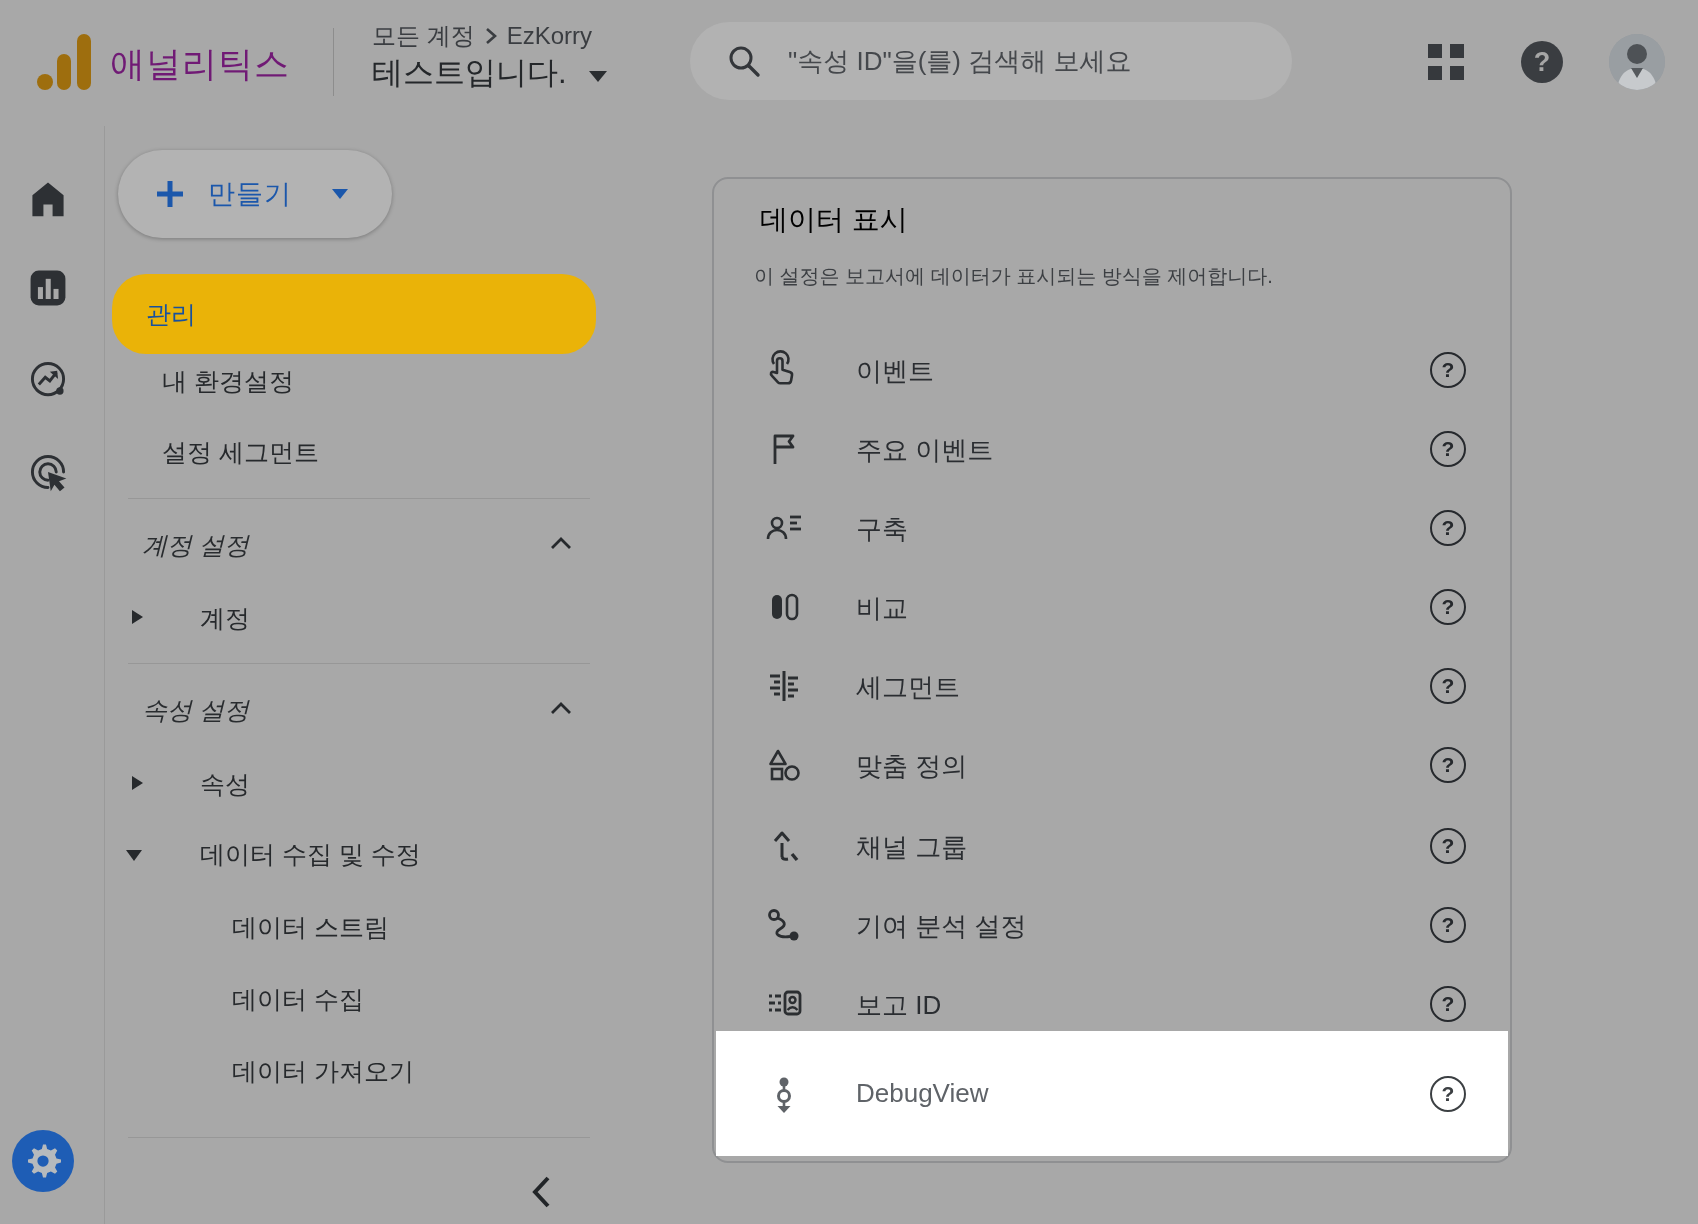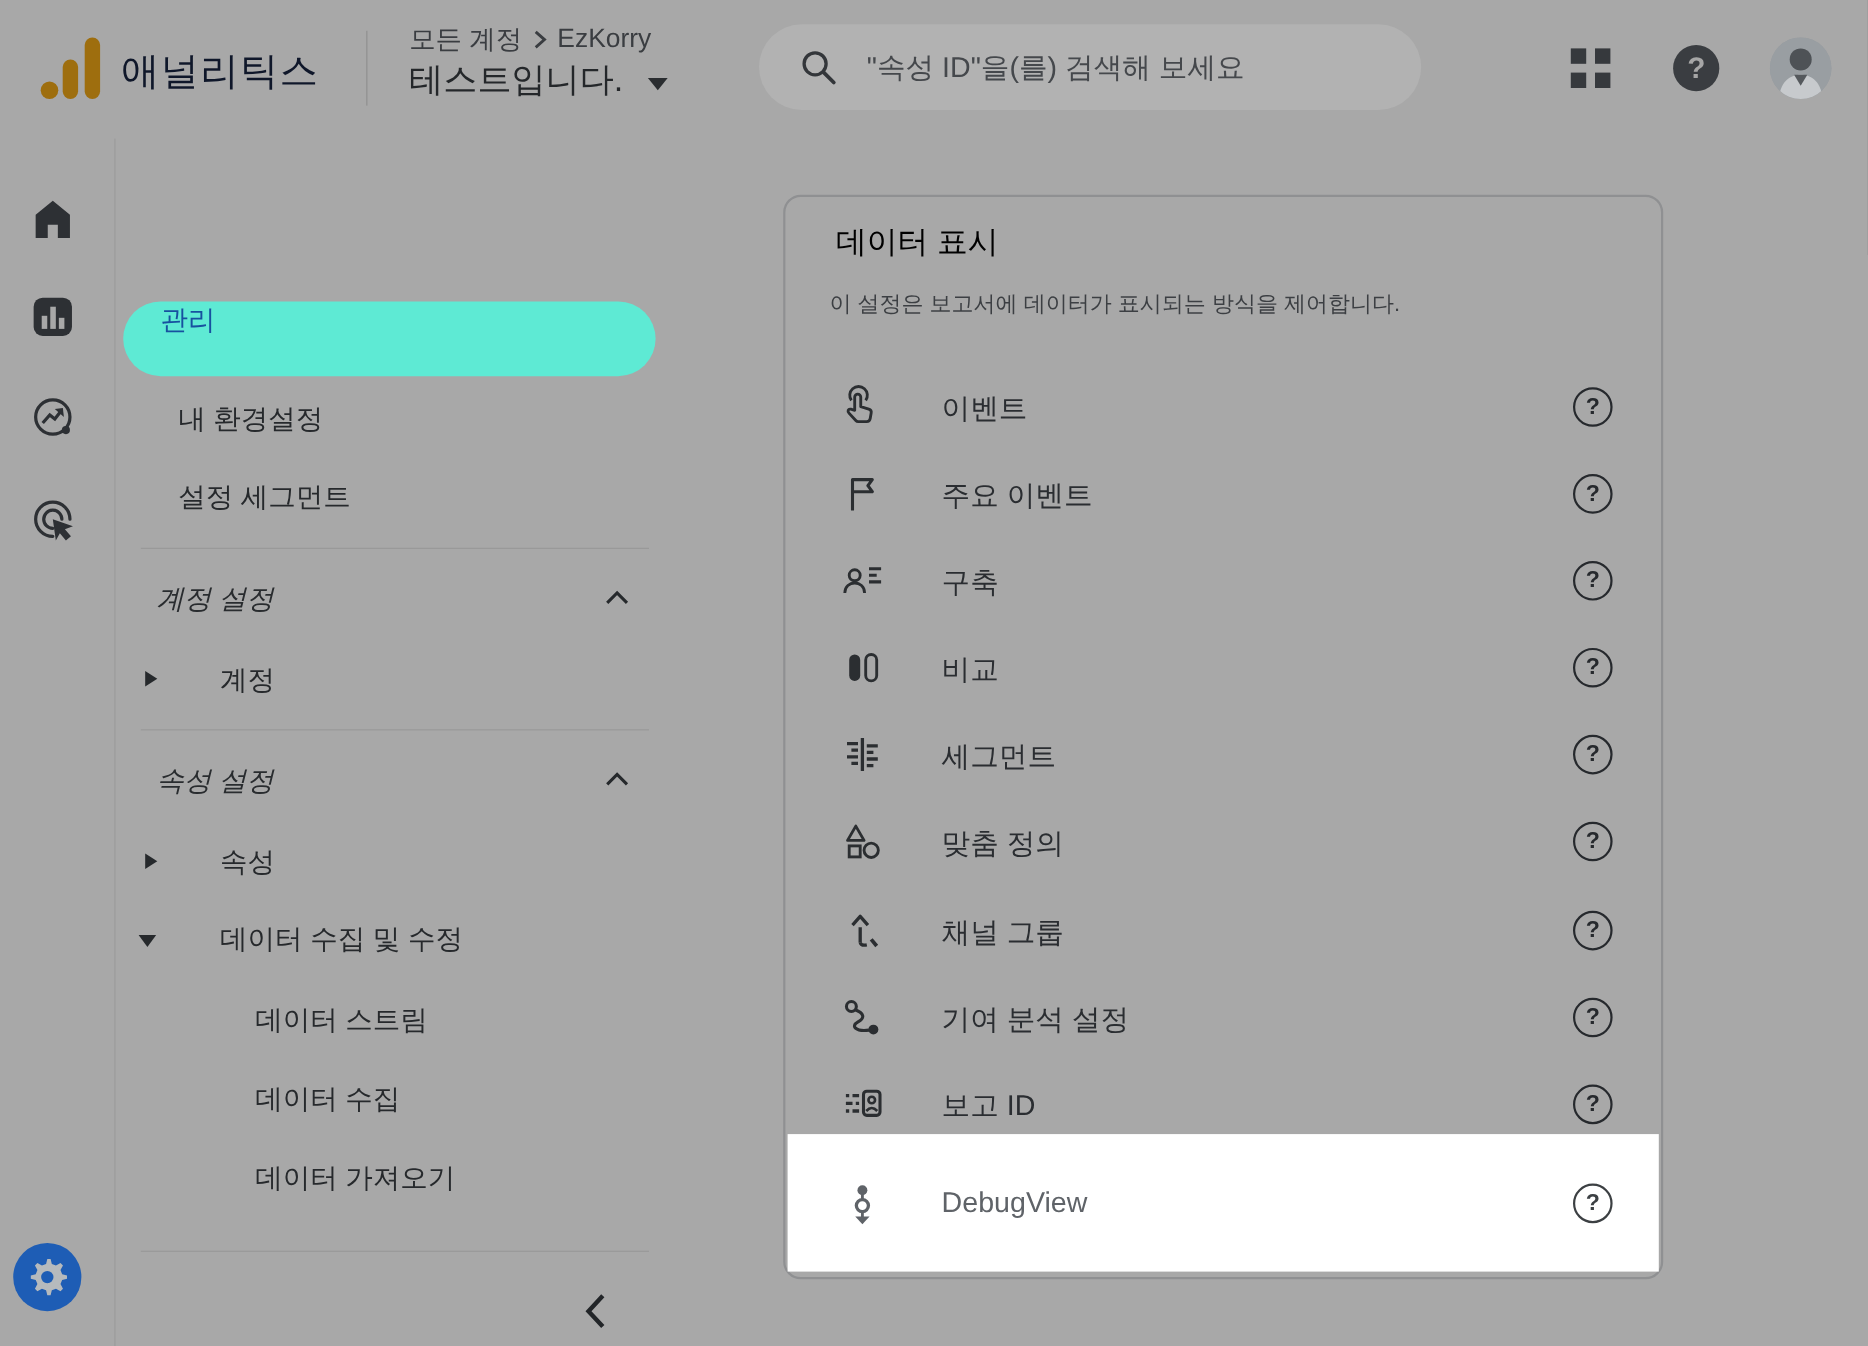--- a/index.html
+++ b/index.html
@@ -5,21 +5,21 @@
   html,body{margin:0;padding:0;background:#8f8f8f;}
   .stage{
     position:relative;width:1698px;height:1224px;overflow:hidden;
     background:#a8a8a8;
     font-family:"Liberation Sans","DejaVu Sans",sans-serif;
     -webkit-font-smoothing:antialiased;
   }
   
   .topbar{position:absolute;left:0;top:0;width:1698px;height:126px;}
   .ga-logo{position:absolute;left:36px;top:32px;}
-  .app-title{position:absolute;left:110px;top:41px;font-size:35px;color:#0f172a;letter-spacing:1px;}
+  .app-title{position:absolute;left:110px;top:41px;font-size:35px;color:#701a75;letter-spacing:1px;}
   .hdr-div{position:absolute;left:333px;top:28px;width:1px;height:68px;background:#8d8d8d;}
   .crumb{position:absolute;left:372px;top:20px;font-size:24px;color:#3a3d41;display:flex;align-items:center;gap:9px;}
   .prop-row{position:absolute;left:372px;top:52px;font-size:31px;color:#24272a;display:flex;align-items:center;gap:22px;}
   .caret-down{width:0;height:0;border-left:9px solid transparent;border-right:9px solid transparent;border-top:11px solid #2a2d30;margin-top:6px;}
   .search{position:absolute;left:690px;top:22px;width:602px;height:78px;border-radius:39px;background:#b2b2b2;display:flex;align-items:center;}
   .search svg{margin-left:36px;}
   .search .ph{margin-left:26px;font-size:26px;color:#45484c;}
   .grid-ic{position:absolute;left:1428px;top:44px;width:36px;height:36px;}
   .grid-ic i{position:absolute;width:14px;height:14px;background:#36393d;}
   .grid-ic i:nth-child(1){left:0;top:0}.grid-ic i:nth-child(2){right:0;top:0}
@@ -29,21 +29,21 @@
   
   .rail{position:absolute;left:0;top:126px;width:104px;height:1098px;border-right:1px solid #9a9a9a;}
   .rail .ric{position:absolute;left:26px;width:44px;height:44px;}
   .gear-fab{position:absolute;left:12px;top:1004px;width:62px;height:62px;border-radius:50%;background:#1e5db5;display:flex;align-items:center;justify-content:center;}
   
   .sidenav{position:absolute;left:104px;top:126px;width:540px;height:1098px;font-size:25px;color:#26292c;}
   .create-btn{position:absolute;left:14px;top:24px;width:274px;height:88px;border-radius:44px;background:#b3b3b3;box-shadow:0 1px 4px rgba(0,0,0,.28);display:flex;align-items:center;cursor:pointer;}
   .create-btn .lbl{color:#1b57ab;font-size:27px;margin-left:22px;letter-spacing:1px;}
   .create-btn .plus{margin-left:36px;}
   .create-btn .dcar{width:0;height:0;border-left:8px solid transparent;border-right:8px solid transparent;border-top:10px solid #1b57ab;margin-left:40px;}
-  .nav-sel{position:absolute;left:8px;top:148px;width:484px;height:68px;border-radius:34px;background:#5eead4;display:flex;align-items:flex-start;}
+  .nav-sel{position:absolute;left:8px;top:148px;width:484px;height:80px;border-radius:34px;background:#eab308;display:flex;align-items:center;}
   .nav-sel span{margin-left:34px;color:#17519f;}
   .nav-item{position:absolute;left:38px;height:34px;line-height:34px;margin-left:20px;}
   .sn-div{position:absolute;left:24px;width:462px;height:0;border-top:1.5px solid #979797;}
   .sec-head{position:absolute;left:38px;height:34px;line-height:34px;color:#292c2f;font-style:italic;}
   .sec-chev{position:absolute;left:446px;}
   .tri-r{position:absolute;width:0;height:0;border-top:7px solid transparent;border-bottom:7px solid transparent;border-left:11px solid #26292c;}
   .tri-d{position:absolute;width:0;height:0;border-left:8px solid transparent;border-right:8px solid transparent;border-top:11px solid #26292c;}
   .tree-item{position:absolute;left:96px;height:34px;line-height:34px;}
   .tree-sub{position:absolute;left:128px;height:34px;line-height:34px;}
   .collapse{position:absolute;left:424px;top:1048px;width:30px;height:36px;cursor:pointer;}
@@ -141,20 +141,28 @@
     </div>
     <div class="gear-fab">
       <svg width="36" height="36" viewBox="0 0 48 48">
         <path d="M24,2 l4,0 1.5,6 5,2 5.5,-3 3,3 -3,5.5 2,5 6,1.5 0,4 -6,1.5 -2,5 3,5.5 -3,3 -5.5,-3 -5,2 -1.5,6 -4,0 -1.5,-6 -5,-2 -5.5,3 -3,-3 3,-5.5 -2,-5 -6,-1.5 0,-4 6,-1.5 2,-5 -3,-5.5 3,-3 5.5,3 5,-2 Z" fill="#b6babd"></path>
         <circle cx="24" cy="24" r="7.5" fill="#1e5db5"></circle>
       </svg>
     </div>
   </div>
 
   <div class="sidenav">
+    <div class="create-btn">
+      <svg class="plus" width="32" height="32" viewBox="0 0 32 32">
+        <rect x="13.5" y="3" width="5" height="26" fill="#1b57ab"></rect>
+          <rect x="3" y="13.5" width="26" height="5" fill="#1b57ab"></rect>
+      </svg>
+      <span class="lbl">만들기</span>
+      <span class="dcar"></span>
+    </div>
 
     <div class="nav-sel">
       <span>관리</span>
     </div>
     <div class="nav-item" style="top:238px">내 환경설정</div>
     <div class="nav-item" style="top:309px">설정 세그먼트</div>
 
     <div class="sn-div" style="top:372px"></div>
 
     <div class="sec-head" style="top:402px">계정 설정</div>

